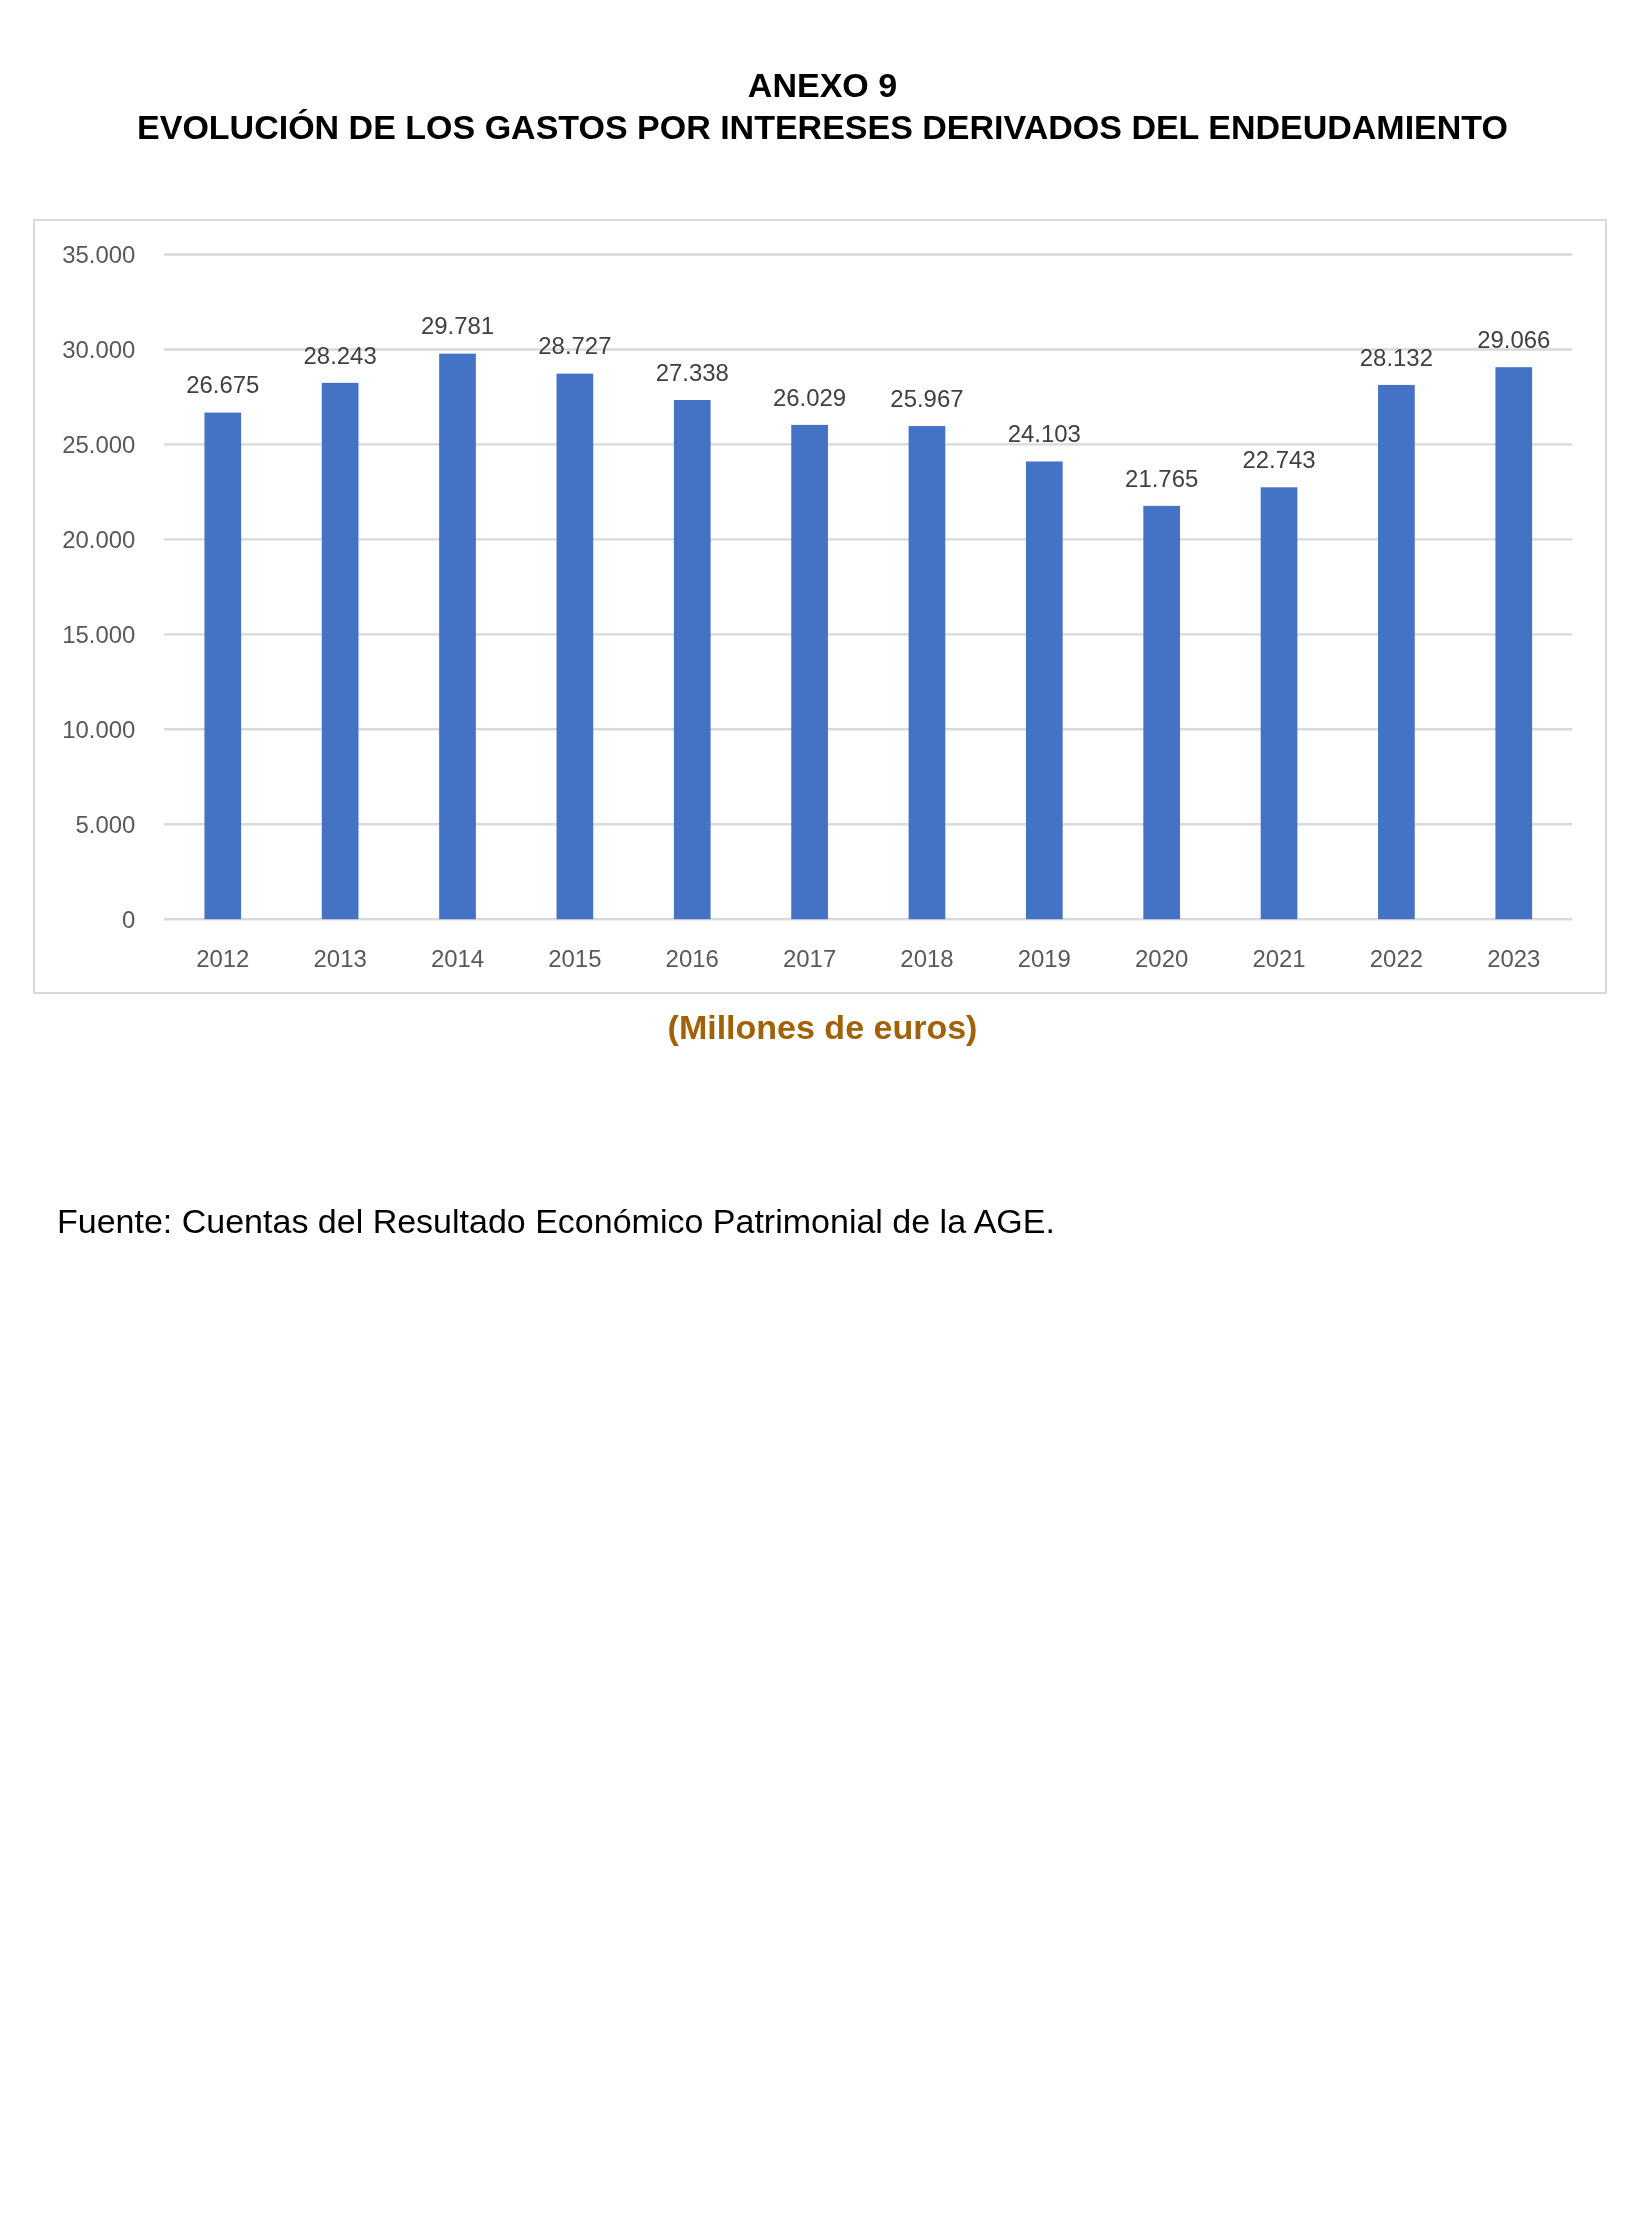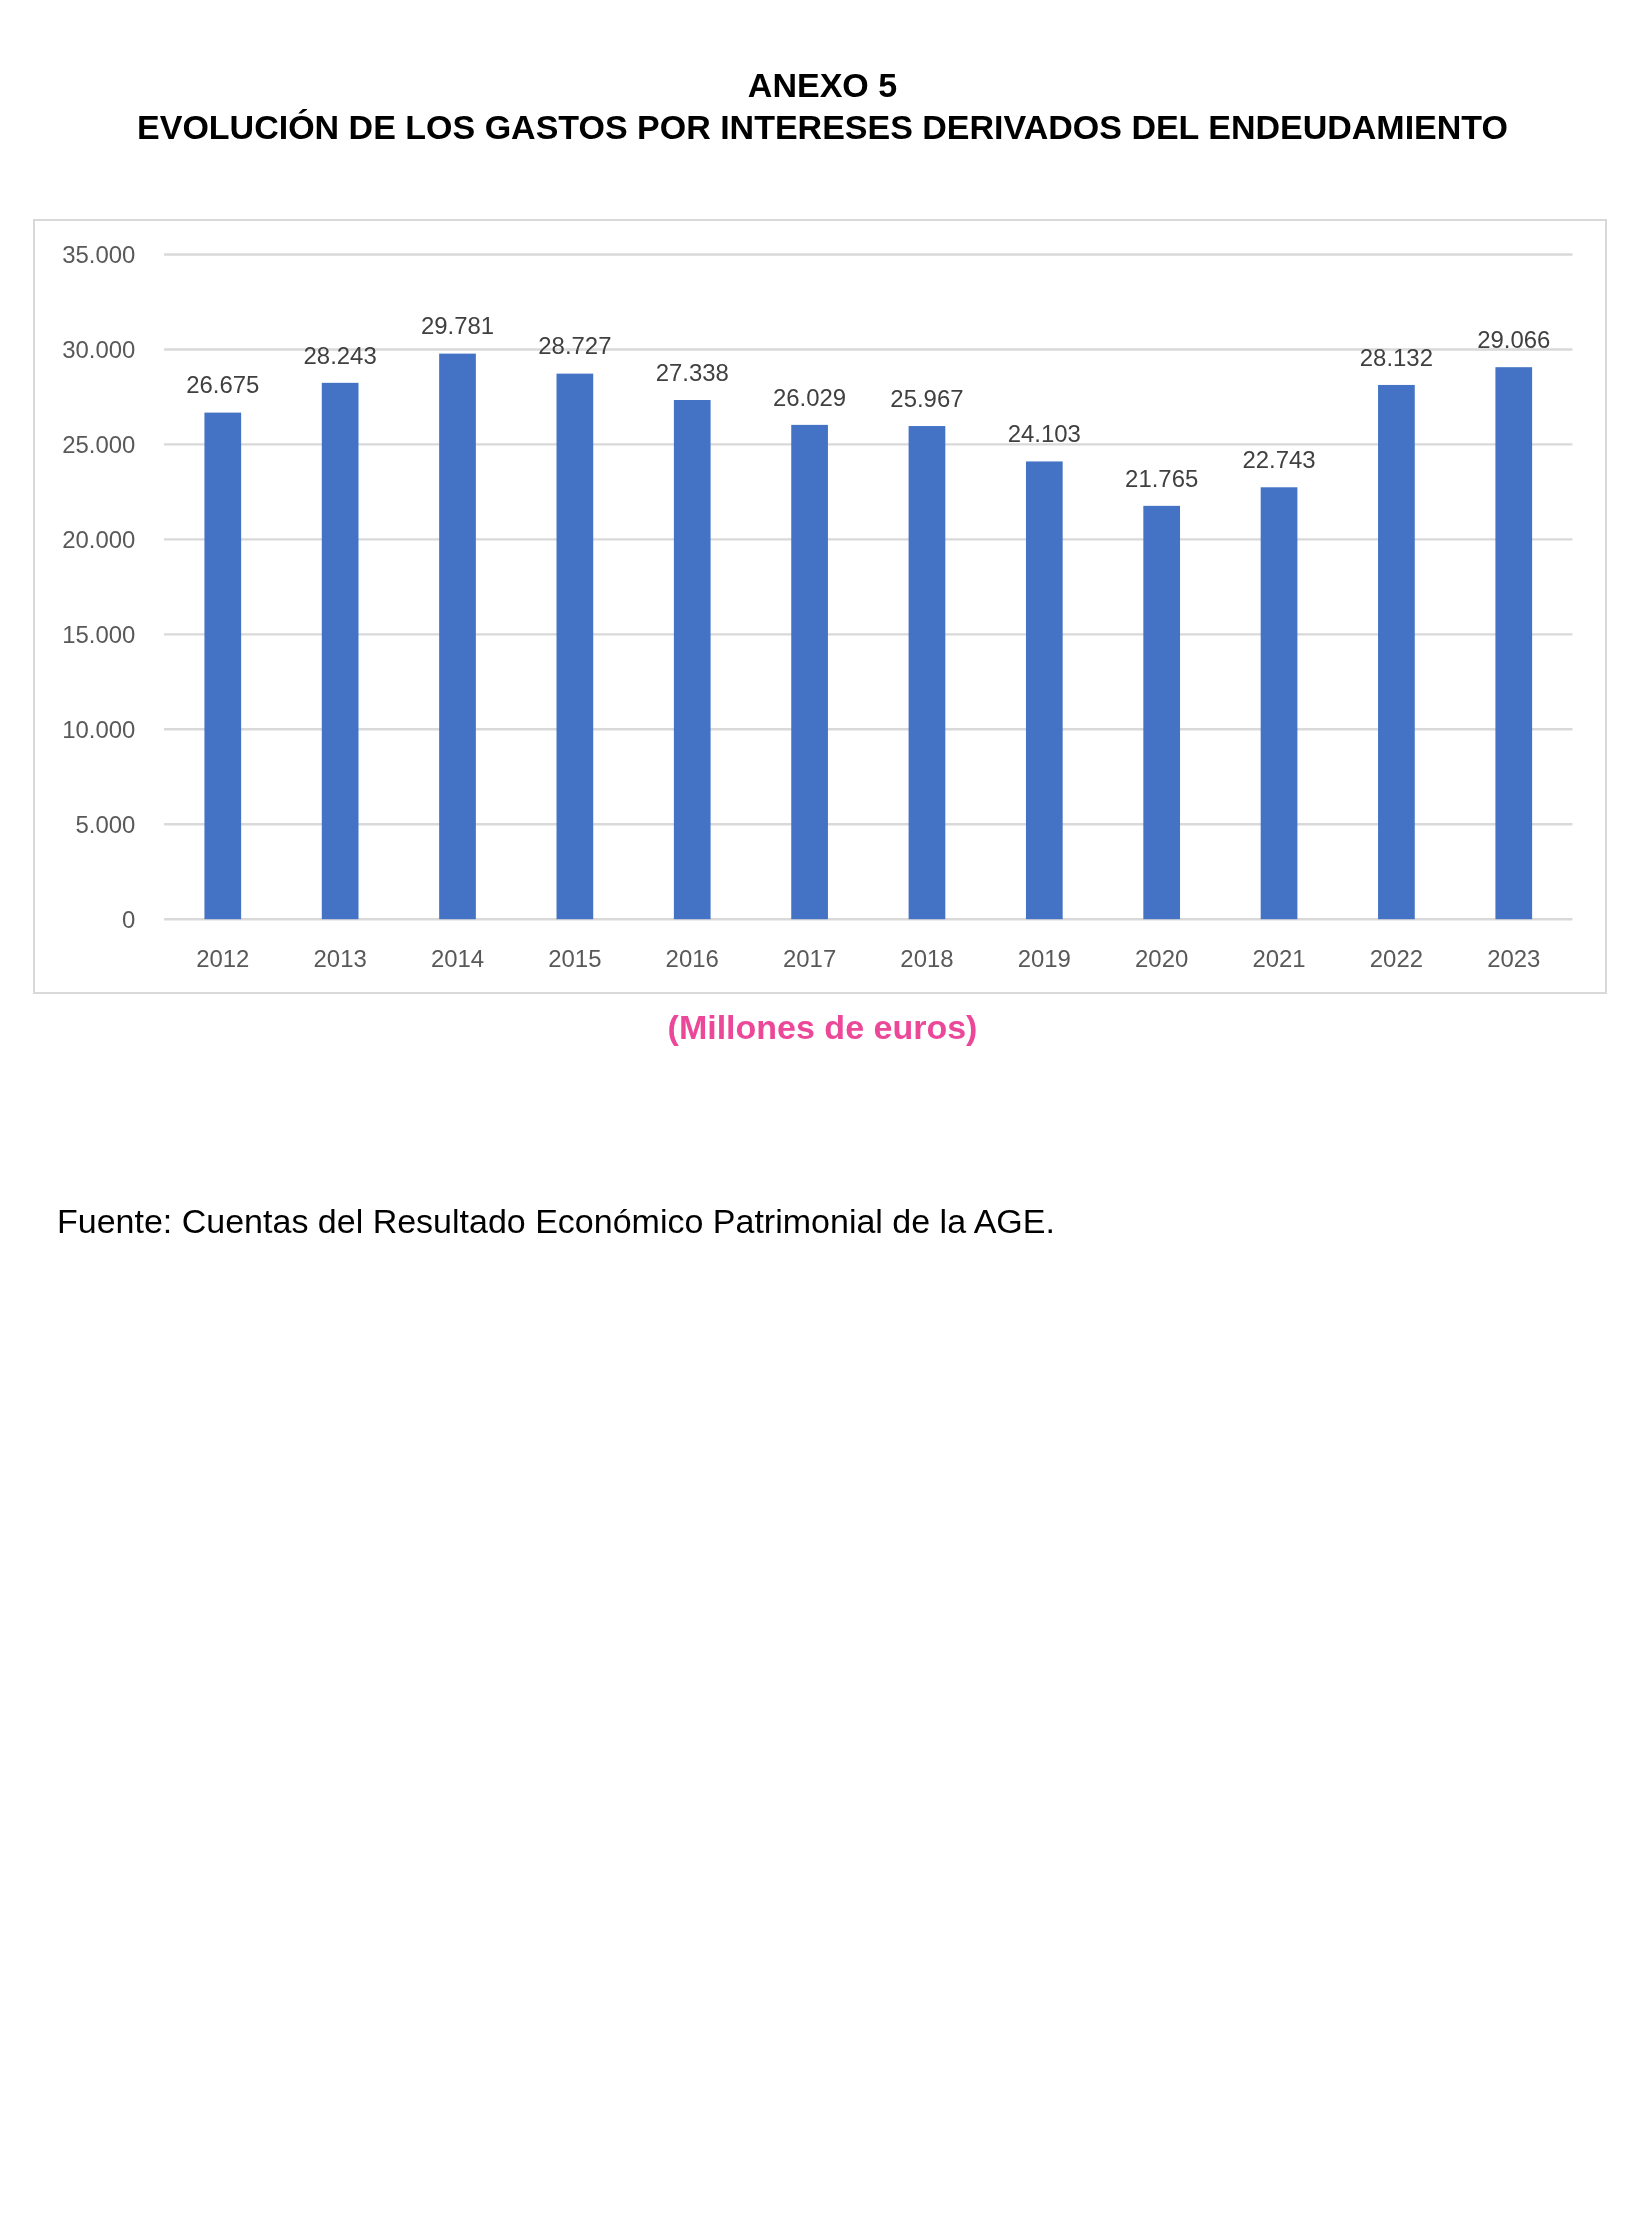--- a/index.html
+++ b/index.html
@@ -5,30 +5,30 @@
   html, body { margin: 0; padding: 0; background: #ffffff; }
   body { width: 1645px; height: 2216px; position: relative; overflow: hidden;
          font-family: "Liberation Sans", sans-serif; }
   .title-block { position: absolute; left: 0; top: 64px; width: 1645px; text-align: center; }
   .title-line { font-family: "Liberation Sans", sans-serif; font-weight: bold;
                 font-size: 34px; line-height: 42px; color: #000; margin: 0; }
   .chart-frame { position: absolute; left: 33px; top: 219px; width: 1574px; height: 775px;
                  border: 2.4px solid #d9d9d9; box-sizing: border-box; background: #fff; }
   #chart-svg { position: absolute; left: 0; top: 0; }
   .unit-label { position: absolute; left: 0; top: 1008px; width: 1645px; text-align: center;
-                font-weight: bold; font-size: 34px; color: #ec4899; }
+                font-weight: bold; font-size: 34px; color: #a16207; }
   .source-note { position: absolute; left: 57px; top: 1202px; font-size: 34px; color: #000; }
   .axis-text { font-family: "Liberation Sans", sans-serif; font-size: 30px; fill: #595959; }
   .data-text { font-family: "Liberation Sans", sans-serif; font-size: 30px; fill: #404040; }
 </style>
 </head>
 <body>
 
 <div class="title-block">
-  <p class="title-line">ANEXO 5</p>
+  <p class="title-line">ANEXO 9</p>
   <p class="title-line">EVOLUCIÓN DE LOS GASTOS POR INTERESES DERIVADOS DEL ENDEUDAMIENTO</p>
 </div>
 
 <div class="chart-frame">
   <svg id="chart-svg" width="1570" height="770" xmlns="http://www.w3.org/2000/svg" viewBox="0 0 1966 965">
     <g id="grid-layer">
         <line x1="161" x2="1926" y1="875" y2="875" stroke="#d9d9d9" stroke-width="3"></line>
         <line x1="161" x2="1926" y1="756" y2="756" stroke="#d9d9d9" stroke-width="3"></line>
         <line x1="161" x2="1926" y1="637" y2="637" stroke="#d9d9d9" stroke-width="3"></line>
         <line x1="161" x2="1926" y1="518" y2="518" stroke="#d9d9d9" stroke-width="3"></line>

